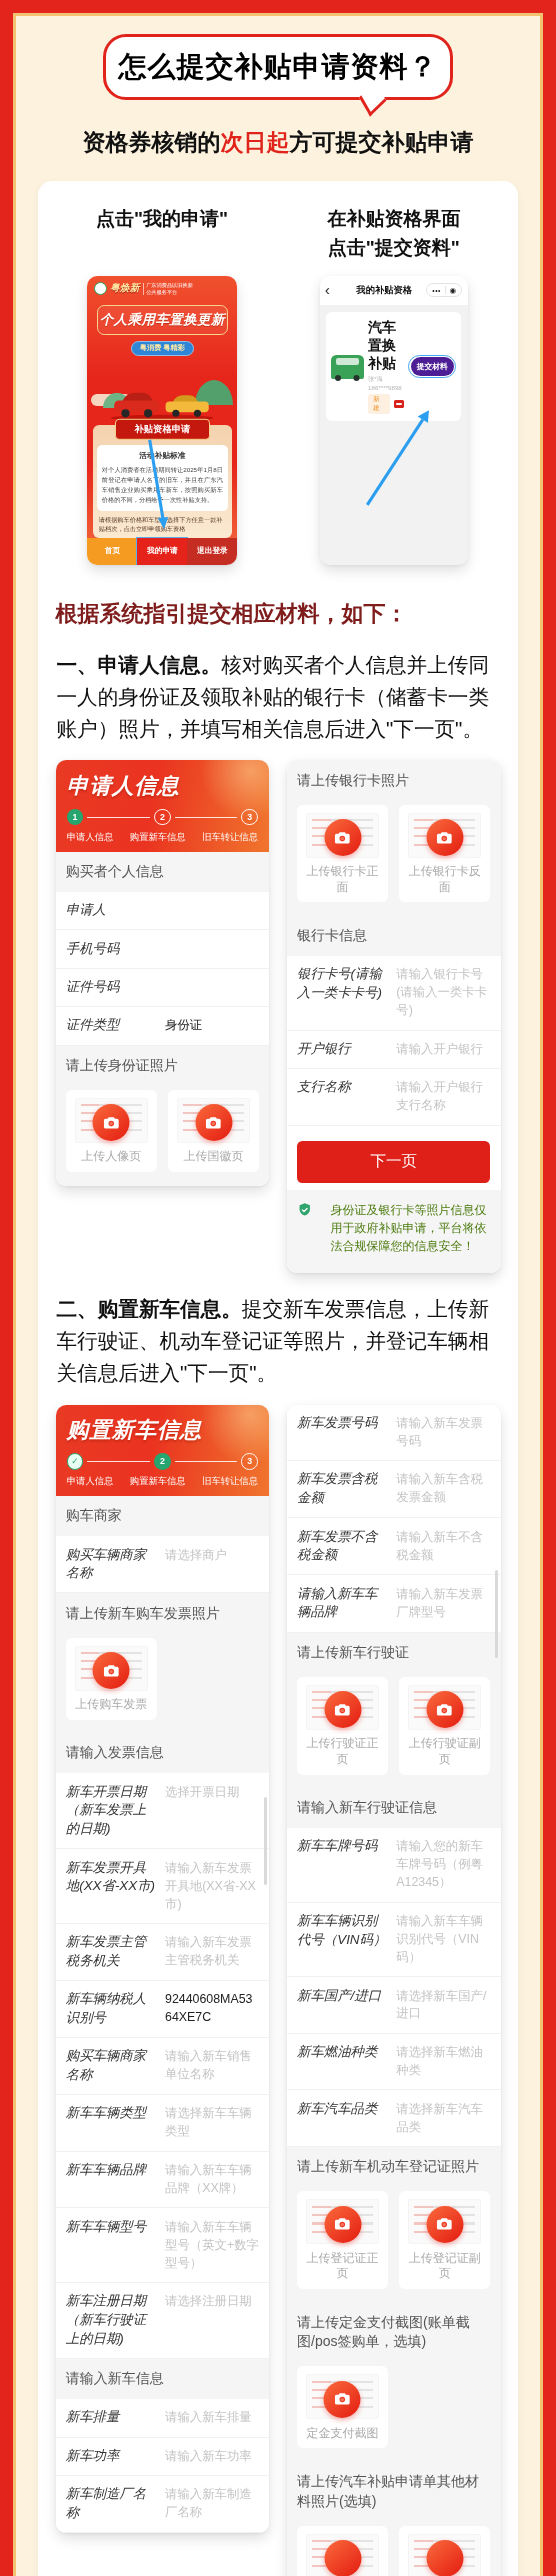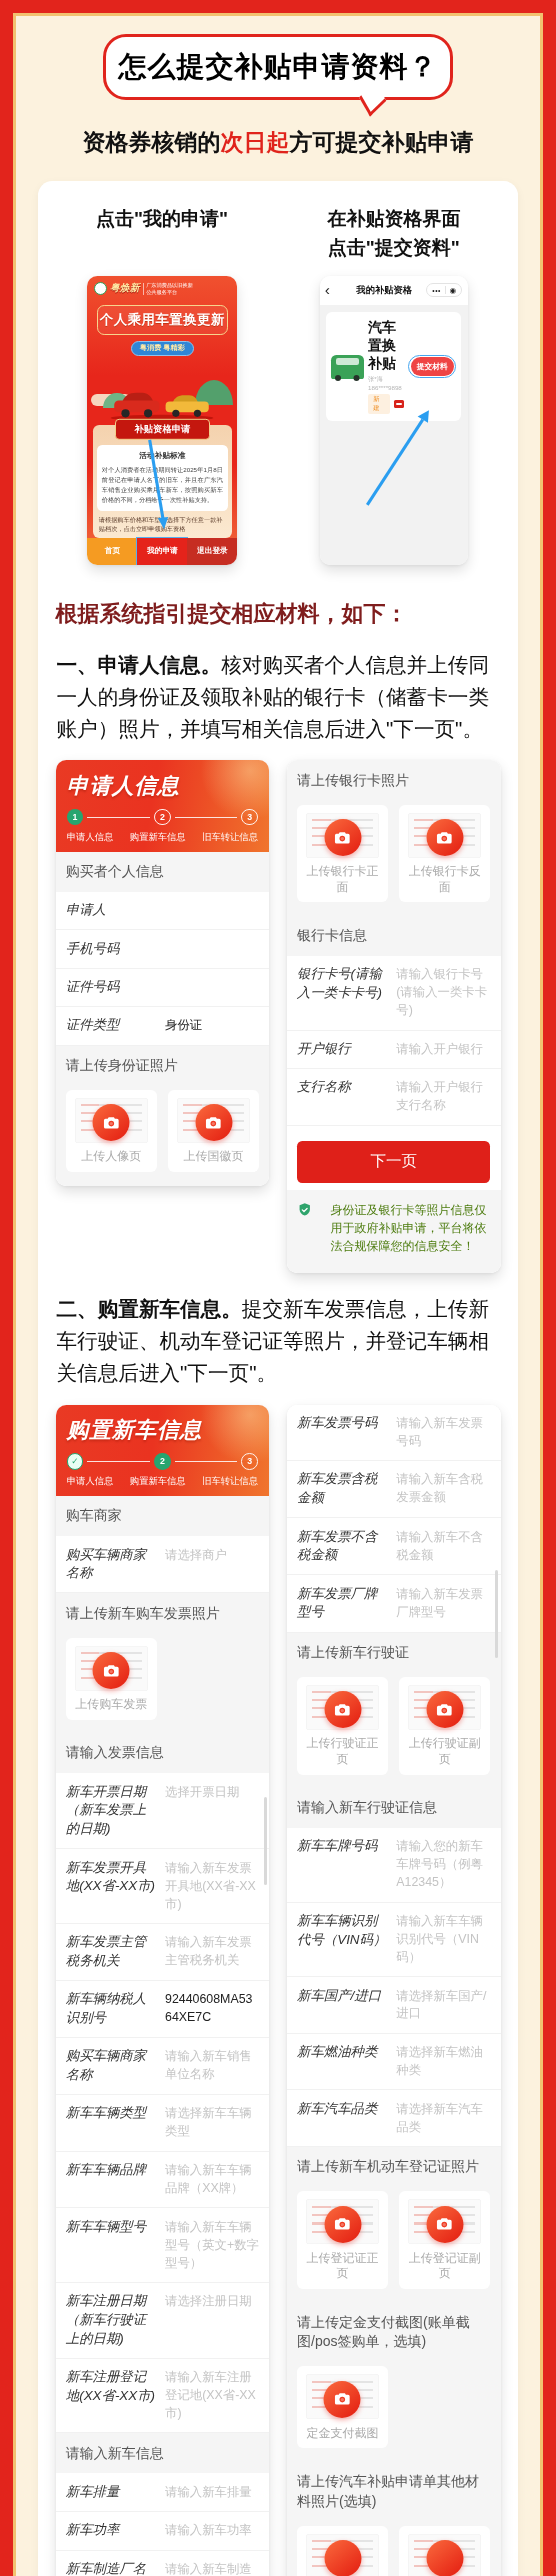--- a/index.html
+++ b/index.html
@@ -28,21 +28,21 @@
 
   
   .phone.promo{width:150px;height:289px;margin:0 auto;display:flex;flex-direction:column;}
   .promo-bg{flex:1;background:linear-gradient(180deg,#f0512f 0%,#e7261b 38%,#e7261b 72%,#ef5c36 100%);overflow:hidden;position:relative;}
   .promo-top{display:flex;align-items:center;gap:3.1px;padding:6.2px 6.2px 2.1px;}
   .logo-circle{width:13.4px;height:13.4px;border-radius:50%;background:#fff;border:1.5px solid #2f9e57;box-sizing:border-box;flex:none;}
   .logo-text{color:#ffe9a4;font-size:9.8px;font-weight:900;font-style:italic;text-shadow:0 0.5px 0 #9c1208;}
   .logo-sep{width:0.5px;height:12.4px;background:rgba(255,255,255,.6);}
   .logo-sub{display:flex;flex-direction:column;color:#fff;font-size:5.2px;line-height:1.35;font-style:normal;}
   .logo-sub i{font-style:normal;}
-  .hero-frame{margin:7.2px 9.3px 0;border:1.5px solid #f7d58d;border-radius:7.2px;padding:5.2px 2.1px;background:rgba(255,255,255,.06);}
+  .hero-frame{margin:7.2px 9.3px 0;border:1.5px solid #f7d58d;border-radius:7.2px;padding:5.2px 2.1px;background:rgba(255,255,255,.06);font-style:italic;}
   .hero-title{text-align:center;color:#fff;font-size:13.4px;font-weight:900;letter-spacing:0.5px;text-shadow:0 1px 0 rgba(160,40,0,.55);white-space:nowrap;}
   .hero-pill{width:fit-content;margin:5.2px auto 0;background:#2f86d6;border:1px solid #8fc3ee;color:#ffe9a6;border-radius:9.3px;padding:1.5px 8.2px;font-size:7.2px;font-weight:700;}
   .hero-art{position:relative;height:66px;margin-top:2.1px;}
   .cloud{position:absolute;left:4.1px;bottom:17.5px;width:40px;height:12.4px;background:#f7ead0;border-radius:9.3px;opacity:.9;}
   .hill{position:absolute;right:4.1px;bottom:18.5px;width:38px;height:25px;background:#53a06c;border-radius:50% 50% 0 0/100% 100% 0 0;}
   .hill.h2{left:15.5px;bottom:15.5px;width:28px;height:15.5px;background:#6fb485;}
   .cars{position:absolute;left:50%;transform:translateX(-50%);bottom:3.1px;}
   .promo-low{position:relative;background:linear-gradient(180deg,#f4d2ae,#fbe9d1);margin:1px 5.2px 0;border-radius:6.2px;padding:0 4.1px 4.1px;}
   .ribbon{position:relative;width:93px;margin:0 auto;transform:translateY(-6.2px);background:#c4170e;border:1px solid #f3cf8a;color:#fff;font-weight:800;text-align:center;padding:3.1px 0;border-radius:4.1px;font-size:9.3px;}
   .std-card{background:#fff;border-radius:5.2px;padding:5.2px 5.2px 6.2px;margin-top:-1px;}
@@ -72,21 +72,21 @@
   .q-car::before{content:"";position:absolute;left:5.2px;right:5.2px;top:3.1px;height:7.2px;background:#cfe9d6;border-radius:2.1px;}
   .q-car::after{content:"";position:absolute;left:4.1px;bottom:-2.6px;width:6.2px;height:6.2px;background:#26332a;border-radius:50%;box-shadow:18.5px 0 0 #26332a;}
   .q-info{flex:1;min-width:0;}
   .q-card-title{font-size:14px;font-weight:800;color:#111;}
   .q-card-sub{font-size:6.2px;color:#b5b5b5;margin-top:2.1px;}
   .q-badges{display:flex;align-items:center;gap:4.1px;margin-top:3.1px;}
   .q-badge{color:#ef8c1f;background:#fdf0e0;font-size:6.2px;padding:1px 5.2px;border-radius:2.1px;}
   .q-mini-icon{width:10.3px;height:7.7px;background:#d7231b;border-radius:1.5px;position:relative;}
   .q-mini-icon::before{content:"";position:absolute;left:2.1px;right:2.1px;top:3.1px;height:1.5px;background:#fff;border-radius:1px;}
   .q-btn-wrap{border:1.5px solid #46a6ef;border-radius:14.4px;padding:1.5px;flex:none;}
-  .q-btn{display:block;background:#ef4444;color:#fff;font-size:7.7px;font-weight:700;padding:4.1px 6.2px;border-radius:11.3px;white-space:nowrap;}
+  .q-btn{display:block;background:#4c1d95;color:#fff;font-size:7.7px;font-weight:700;padding:4.1px 6.2px;border-radius:11.3px;white-space:nowrap;}
 
   
   .p-banner{position:relative;background:linear-gradient(100deg,#e93a24 0%,#ea3320 45%,#f0752d 100%);padding:10.3px 11.3px 8.2px;overflow:hidden;}
   .p-banner::after{content:"";position:absolute;right:-15.5px;top:-20.6px;width:88px;height:77px;background:radial-gradient(circle at 60% 40%,rgba(255,230,170,.45),rgba(255,230,170,0) 70%);}
   .p-banner-title{color:#fff;font-size:21.6px;font-weight:900;font-style:italic;letter-spacing:1px;text-shadow:0 1.5px 2.1px rgba(140,20,0,.35);}
   .p-steps{display:flex;align-items:center;margin-top:9.3px;position:relative;z-index:2;}
   .dot{width:16.5px;height:16.5px;border-radius:50%;display:flex;align-items:center;justify-content:center;font-size:8.8px;font-weight:700;box-sizing:border-box;flex:none;}
   .dot.cur{background:#27a56f;color:#fff;}
   .dot.done{background:#eafff4;color:#27a56f;border:1px solid #27a56f;}
   .dot.todo{background:transparent;border:1px solid rgba(255,255,255,.92);color:#fff;}
@@ -407,24 +407,20 @@
                 <div class="fval">请输入新车车辆品牌（XX牌）</div>
               </div>
               <div class="frow">
                 <div class="flabel">新车车辆型号</div>
                 <div class="fval">请输入新车车辆型号（英文+数字型号）</div>
               </div>
               <div class="frow">
                 <div class="flabel">新车注册日期（新车行驶证上的日期)</div>
                 <div class="fval">请选择注册日期</div>
               </div>
-              <div class="frow">
-                <div class="flabel">新车注册登记地(XX省-XX市)</div>
-                <div class="fval">请输入新车注册登记地(XX省-XX市)</div>
-              </div>
               <div class="fbar">请输入新车信息</div>
               <div class="frow">
                 <div class="flabel">新车排量</div>
                 <div class="fval">请输入新车排量</div>
               </div>
               <div class="frow">
                 <div class="flabel">新车功率</div>
                 <div class="fval">请输入新车功率</div>
               </div>
               <div class="frow">
@@ -442,21 +438,21 @@
               </div>
               <div class="frow">
                 <div class="flabel">新车发票含税金额</div>
                 <div class="fval">请输入新车含税发票金额</div>
               </div>
               <div class="frow">
                 <div class="flabel">新车发票不含税金额</div>
                 <div class="fval">请输入新车不含税金额</div>
               </div>
               <div class="frow">
-                <div class="flabel">新车发票厂牌型号</div>
+                <div class="flabel">请输入新车车辆品牌</div>
                 <div class="fval">请输入新车发票厂牌型号</div>
               </div>
               <div class="fbar">请上传新车行驶证</div>
               <div class="uprow">
   <div class="upbox">
                   <div class="updoc"></div>
                   <div class="upcam">
                     <svg viewBox="0 0 24 24">
                       <path d="M8.8 5.2 7.6 7H5a2 2 0 0 0-2 2v8a2 2 0 0 0 2 2h14a2 2 0 0 0 2-2V9a2 2 0 0 0-2-2h-2.6l-1.2-1.8z" fill="#fff"></path>
                       <circle cx="12" cy="13" r="3.4" fill="#ef3b22"></circle>

